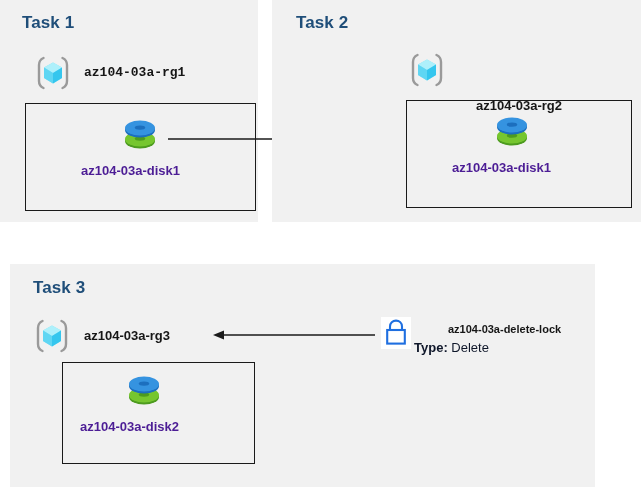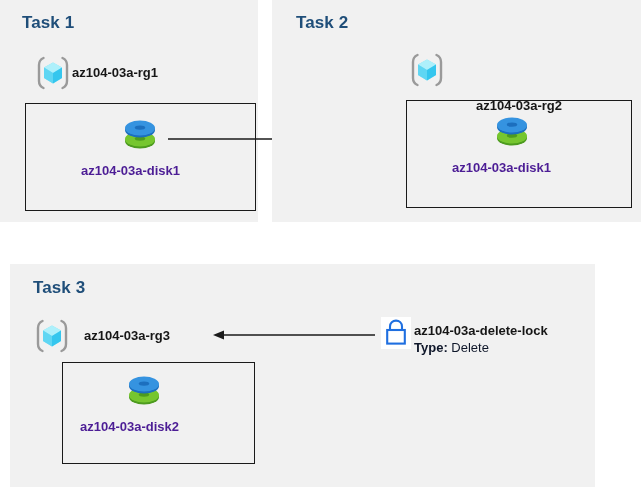--- a/index.html
+++ b/index.html
@@ -72,24 +72,25 @@
   }
   .arrow-label {
     position: absolute;
     font-size: 13px;
     font-weight: bold;
     color: #161616;
     white-space: nowrap;
   }
   .lock-title {
     position: absolute;
-    font-size: 13px;
+    font-size: 11px;
     font-weight: bold;
     color: #161616;
     white-space: nowrap;
+    margin-left: 34px;
   }
   .lock-type {
     position: absolute;
     font-size: 13px;
     color: #0f172a;
     white-space: nowrap;
   }
   .lock-type b { font-weight: bold; }
   
   .arrow {
@@ -109,21 +110,21 @@
   <svg viewBox="0 0 38 38" xmlns="http://www.w3.org/2000/svg">
     <path d="M9.5 4 C6 5.5 5 8 5 11 L5 27 C5 30 6 32.5 9.5 34" fill="none" stroke="#9a9a9a" stroke-width="2.4" stroke-linecap="round"></path>
     <path d="M28.5 4 C32 5.5 33 8 33 11 L33 27 C33 30 32 32.5 28.5 34" fill="none" stroke="#9a9a9a" stroke-width="2.4" stroke-linecap="round"></path>
     <polygon points="19,8.5 28,13.5 28,24 19,29.5 10,24 10,13.5" fill="#7fe4f7"></polygon>
     <polygon points="19,8.5 28,13.5 19,19 10,13.5" fill="#aef0fb"></polygon>
     <polygon points="19,19 28,13.5 28,24 19,29.5" fill="#35c6ee"></polygon>
     <polygon points="19,19 10,13.5 10,24 19,29.5" fill="#5fd6f3"></polygon>
   </svg>
 </div>
 
-<div class="res-label" style="left:72px; top:65px;">az104-03a-rg1</div>
+<div class="res-label" style="left:84px; top:65px;font-family:Liberation Mono, monospace;">az104-03a-rg1</div>
 
 <div class="inner-box" style="left:25px; top:103px; width:231px; height:108px;"></div>
 
 <div class="disk-icon" style="left:118px; top:115px;">
   <svg viewBox="0 0 44 40" xmlns="http://www.w3.org/2000/svg">
     <ellipse cx="22" cy="26" rx="15" ry="7.5" fill="#4d9b1f"></ellipse>
     <ellipse cx="22" cy="24" rx="15" ry="7.5" fill="#76c62f"></ellipse>
     <ellipse cx="22" cy="23.6" rx="5.2" ry="2.2" fill="#4d9b1f"></ellipse>
     <ellipse cx="22" cy="15" rx="15" ry="7.5" fill="#1c6fbe"></ellipse>
     <ellipse cx="22" cy="13" rx="15" ry="7.5" fill="#3593e0"></ellipse>

